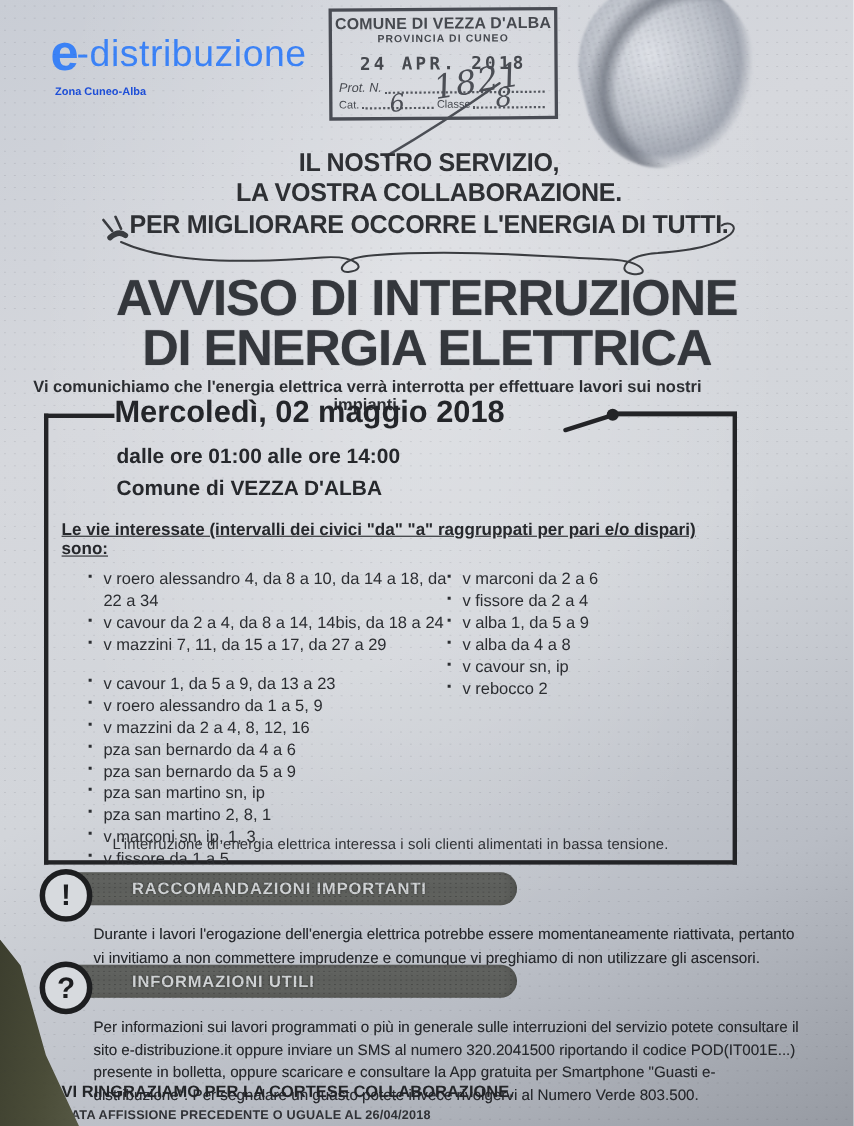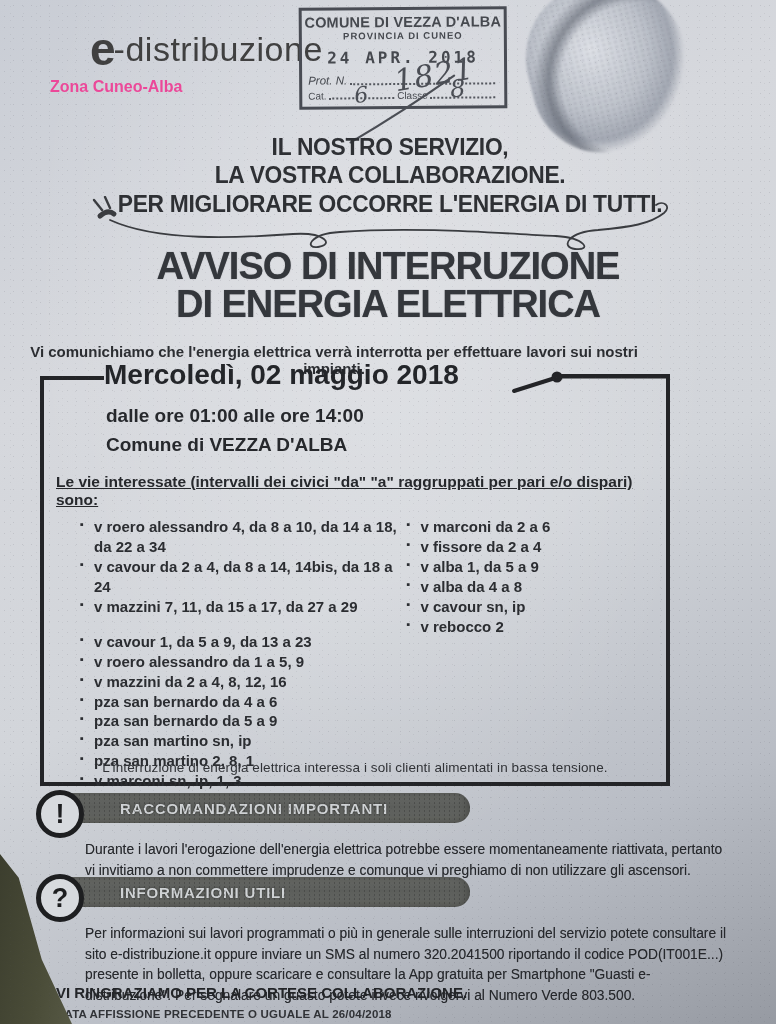--- a/index.html
+++ b/index.html
@@ -40,23 +40,23 @@
   .stain::after{
     content:""; position:absolute; inset:0; border-radius:inherit; opacity:.5;
     background-image:radial-gradient(rgba(60,60,75,.8) .6px, transparent .8px);
     background-size:6px 5px;
     -webkit-mask-image:radial-gradient(ellipse at 45% 45%, #000 55%, transparent 72%);
             mask-image:radial-gradient(ellipse at 45% 45%, #000 55%, transparent 72%);
   }
 
   
   .logo{ position:absolute; left:46px; top:30px; }
-  .brand{ font-size:34px; letter-spacing:.5px; color:#404040; white-space:nowrap;margin-left:44px; }
+  .brand{ font-size:34px; letter-spacing:.5px; color:#3b82f6; white-space:nowrap; }
   .brand .e{ font-size:46px; font-weight:bold; line-height:0; vertical-align:-4px; letter-spacing:-2px; }
-  .zone{ font-size:16px; font-weight:bold; color:#ec4899; margin-top:9px; margin-left:4px; }
+  .zone{ font-size:10px; font-weight:bold; color:#1d4ed8; margin-top:9px; margin-left:4px; }
 
   .stamp{
     position:absolute; left:299px; top:7px; width:208px; height:102px;
     border:3px solid #494c54; color:#46494f; transform:rotate(-.4deg);
     padding-top:4px; text-align:center; line-height:1.15;
   }
   .stamp-l1{ font-size:14.5px; font-weight:bold; letter-spacing:.2px; white-space:nowrap; }
   .stamp-l2{ font-size:9.5px; font-weight:bold; letter-spacing:1px; }
   .stamp-date{ font-family:"DejaVu Sans Mono", monospace; font-size:16px; font-weight:bold; letter-spacing:3px; margin-top:7px; white-space:nowrap; }
   .stamp-row{ display:flex; align-items:flex-end; font-size:11.5px; font-style:italic; padding:0 6px; margin-top:7px; }
@@ -69,34 +69,34 @@
   .stamp svg.tail{ position:absolute; left:-10px; top:60px; overflow:visible; }
 
   
   .slogan{ position:absolute; left:70px; top:133px; width:640px; text-align:center;
            font-weight:bold; font-size:23.5px; line-height:1.21; color:#2e3034;
            letter-spacing:-.3px; transform:scaleX(.97); }
   .cord{ position:absolute; left:88px; top:196px; pointer-events:none; }
 
   
   .big-title{ position:absolute; left:0; top:247px; width:776px; text-align:center;
-              font-weight:bold; font-size:38px; line-height:1.0; color:#34373c;
+              font-weight:bold; font-size:46px; line-height:1.0; color:#34373c;
               letter-spacing:-1px; text-shadow:0 0 1px rgba(50,53,58,.55); }
   .intro{ position:absolute; left:0; top:343px; width:668px; text-align:center;
           font-weight:bold; font-size:15px; color:#2c2e32; }
 
   
   .obox{ position:absolute; left:40px; top:376px; width:630px; height:410px;
          border:4px solid #232427; border-top:0; }
   .obox .top-dash{ position:absolute; left:-4px; top:0; width:64px; height:4px; background:#232427; }
   .obox .date-head{ position:absolute; left:60px; top:-17px; font-size:28px; font-weight:bold; color:#232529; white-space:nowrap; }
   .obox svg.pin{ position:absolute; right:-4px; top:-12px; overflow:visible; }
   .obox .sub{ margin:26px 0 0 62px; font-size:19px; font-weight:bold; line-height:1.5; color:#26282c; }
   .streets-intro{ margin:14px 0 0 12px; font-size:15.5px; font-weight:bold; color:#26282c;text-decoration:underline; }
-  .cols{ display:flex; margin:8px 0 0 36px;font-weight:bold; }
+  .cols{ display:flex; margin:8px 0 0 36px; }
   .col-left{ width:352px; }
   .col-right{ width:280px; }
   ul.streets{ list-style:none; font-size:15px; line-height:1.33; color:#2b2d31; }
   ul.streets li{ padding-left:14px; position:relative; }
   ul.streets li::before{ content:"▪"; position:absolute; left:0; top:0; font-size:11px; }
   ul.streets.gap{ margin-top:15px; }
   .obox .note{ position:absolute; left:0; bottom:7px; width:100%; text-align:center;
                font-size:13.5px; font-weight:normal; color:#303236; letter-spacing:.1px; }
 
   

